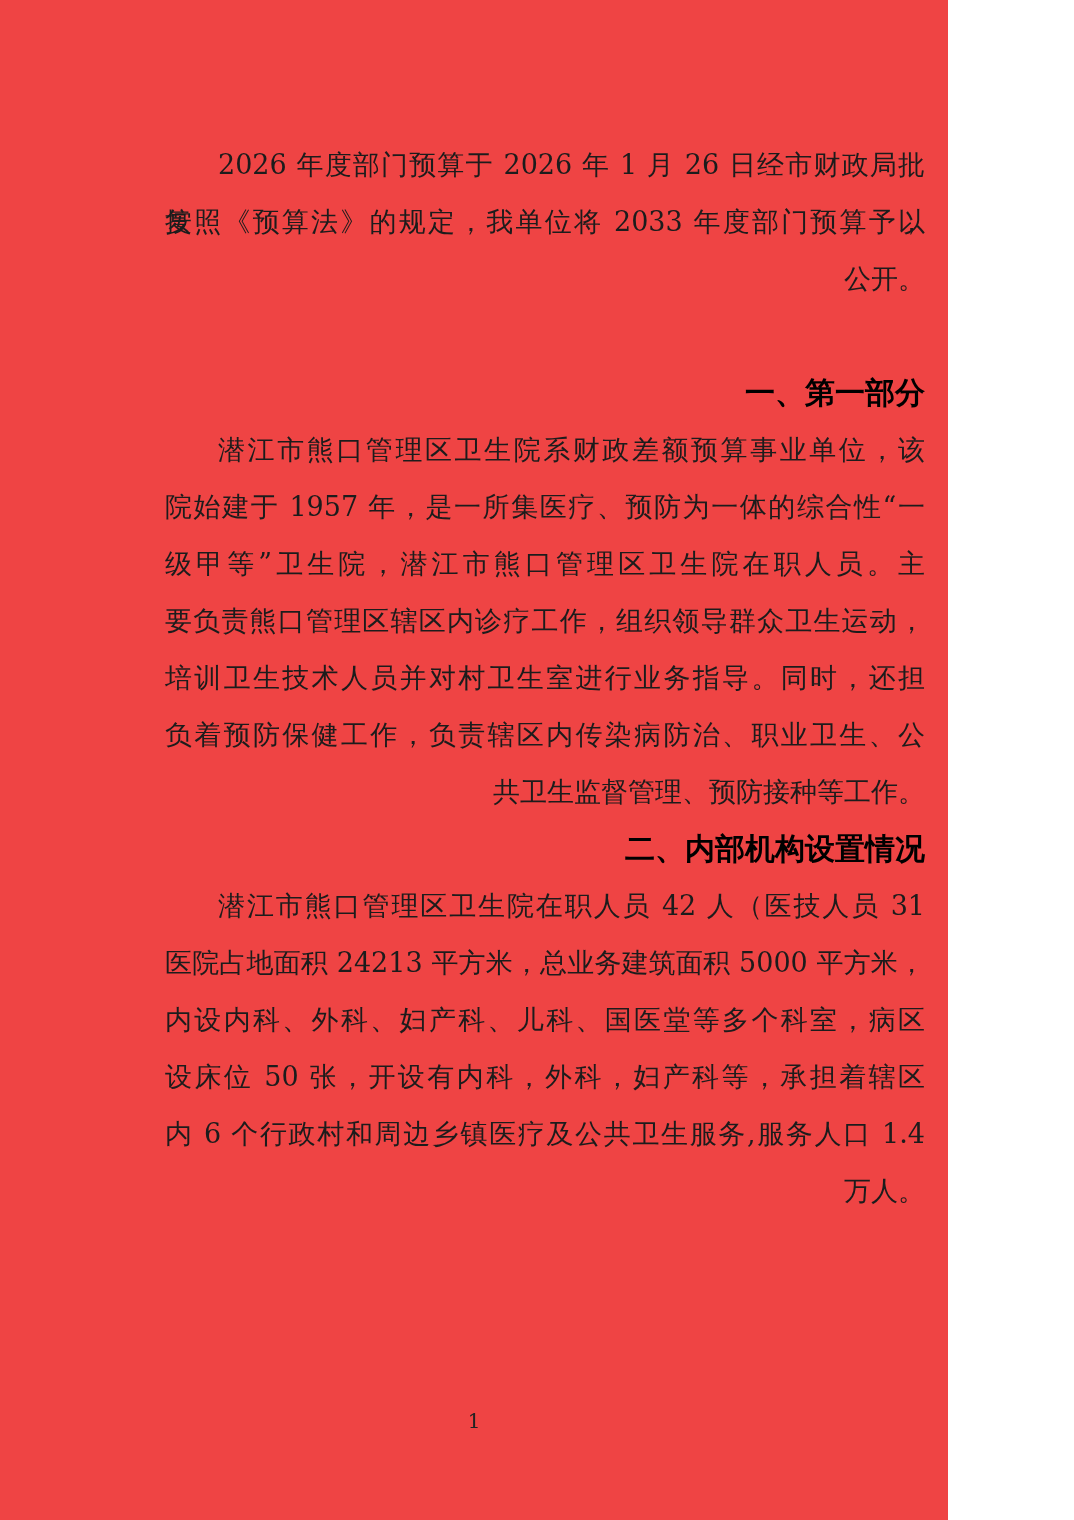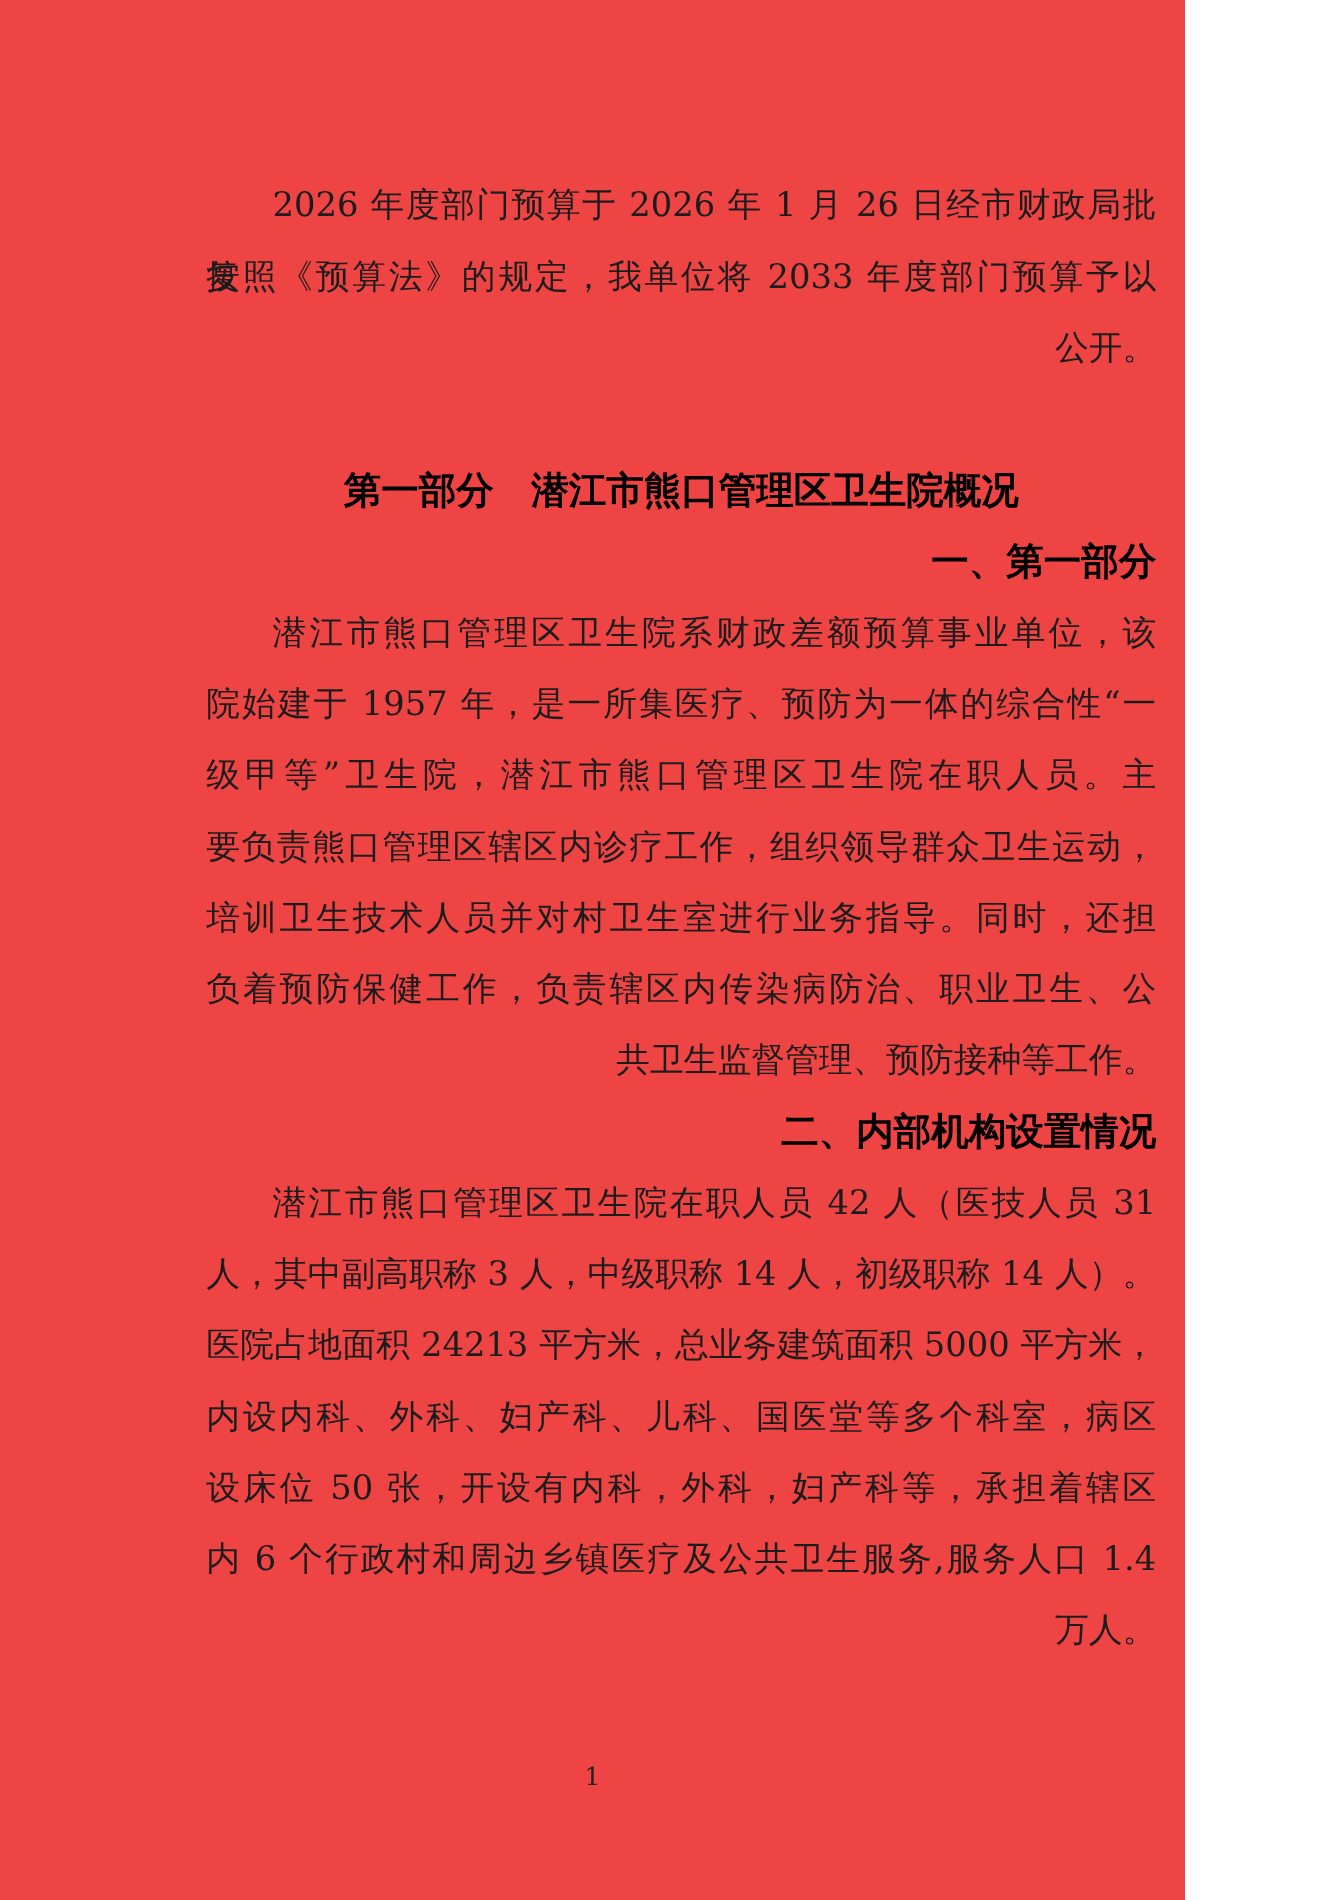--- a/index.html
+++ b/index.html
@@ -68,36 +68,34 @@
 
 <div class="page">
   <div class="text-block">
 
     <div class="line just indent">2026 年度部门预算于 2026 年 1 月 26 日经市财政局批复，</div>
     <div class="line just">按照《预算法》的规定，我单位将 2033 年度部门预算予以</div>
     <div class="line">公开。</div>
 
     <div class="line blank"></div>
 
-    <div class="line hd hd-center">第一部分　潜江市熊口管理区卫生院概况</div>
 
     <div class="line hd hd-indent">一、第一部分</div>
 
     <div class="line just indent">潜江市熊口管理区卫生院系财政差额预算事业单位，该</div>
     <div class="line just">院始建于 1957 年，是一所集医疗、预防为一体的综合性“一</div>
     <div class="line just">级甲等”卫生院，潜江市熊口管理区卫生院在职人员。主</div>
     <div class="line just">要负责熊口管理区辖区内诊疗工作，组织领导群众卫生运动，</div>
     <div class="line just">培训卫生技术人员并对村卫生室进行业务指导。同时，还担</div>
     <div class="line just">负着预防保健工作，负责辖区内传染病防治、职业卫生、公</div>
     <div class="line">共卫生监督管理、预防接种等工作。</div>
 
     <div class="line hd hd-indent">二、内部机构设置情况</div>
 
     <div class="line just indent">潜江市熊口管理区卫生院在职人员 42 人（医技人员 31</div>
-    <div class="line just">人，其中副高职称 3 人，中级职称 14 人，初级职称 14 人）。</div>
     <div class="line just">医院占地面积 24213 平方米，总业务建筑面积 5000 平方米，</div>
     <div class="line just">内设内科、外科、妇产科、儿科、国医堂等多个科室，病区</div>
     <div class="line just">设床位 50 张，开设有内科，外科，妇产科等，承担着辖区</div>
     <div class="line just">内 6 个行政村和周边乡镇医疗及公共卫生服务,服务人口 1.4</div>
     <div class="line">万人。</div>
 
 
   </div>
 
   <div class="page-footer">1</div>

